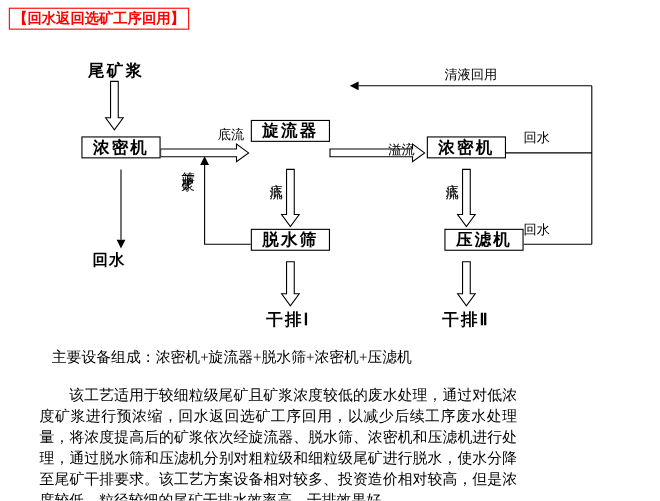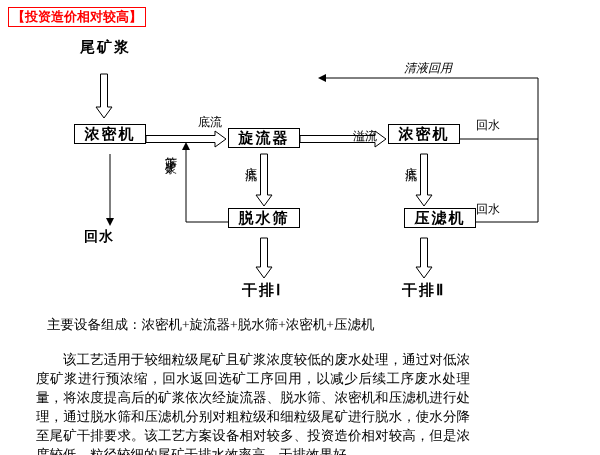--- a/index.html
+++ b/index.html
@@ -55,33 +55,33 @@
     <path d="M228,222 H186 V150"></path>
   </g>
 
   <g fill="#000" stroke="none">
     <polygon points="110,226 106,218 114,218"></polygon>
     <polygon points="318,78 326,74 326,82"></polygon>
     <polygon points="186,142 182,150 190,150"></polygon>
   </g>
 </svg>
 
-<div class="doc-title">【投资造价相对较高】</div>
+<div class="doc-title">【回水返回选矿工序回用】</div>
 
-<div class="node-lbl" style="left:80px;top:38px;">尾矿浆</div>
+<div class="node-lbl" style="left:80px;top:55px;">尾矿浆</div>
 
 <div class="node-box" style="left:74px;top:124px;">浓密机</div>
-<div class="node-box" style="left:228px;top:128px;">旋流器</div>
+<div class="node-box" style="left:228px;top:109px;">旋流器</div>
 <div class="node-box" style="left:388px;top:124px;">浓密机</div>
 <div class="node-box" style="left:228px;top:208px;">脱水筛</div>
 <div class="node-box" style="left:388px;top:208px;margin-left:16px;">压滤机</div>
 
 <div class="lbl-sm" style="left:198px;top:114px;">底流</div>
 <div class="lbl-sm" style="left:330px;top:128px;margin-left:23px;">溢流</div>
-<div class="lbl-sm" style="left:404px;top:60px;font-style:italic;">清液回用</div>
+<div class="lbl-sm" style="left:404px;top:60px;">清液回用</div>
 <div class="lbl-sm" style="left:476px;top:117px;">回水</div>
 <div class="lbl-sm lbl-v" style="left:244px;top:157px;">底流</div>
 <div class="lbl-sm lbl-v" style="left:164px;top:147px;">筛下矿浆</div>
 <div class="lbl-sm lbl-v" style="left:404px;top:157px;">底流</div>
 <div class="lbl-sm" style="left:476px;top:201px;">回水</div>
 <div class="lbl-md" style="left:84px;top:228px;">回水</div>
 <div class="node-lbl" style="left:242px;top:281px;">干排Ⅰ</div>
 <div class="node-lbl" style="left:402px;top:281px;">干排Ⅱ</div>
 
 <div class="bottom-text">

